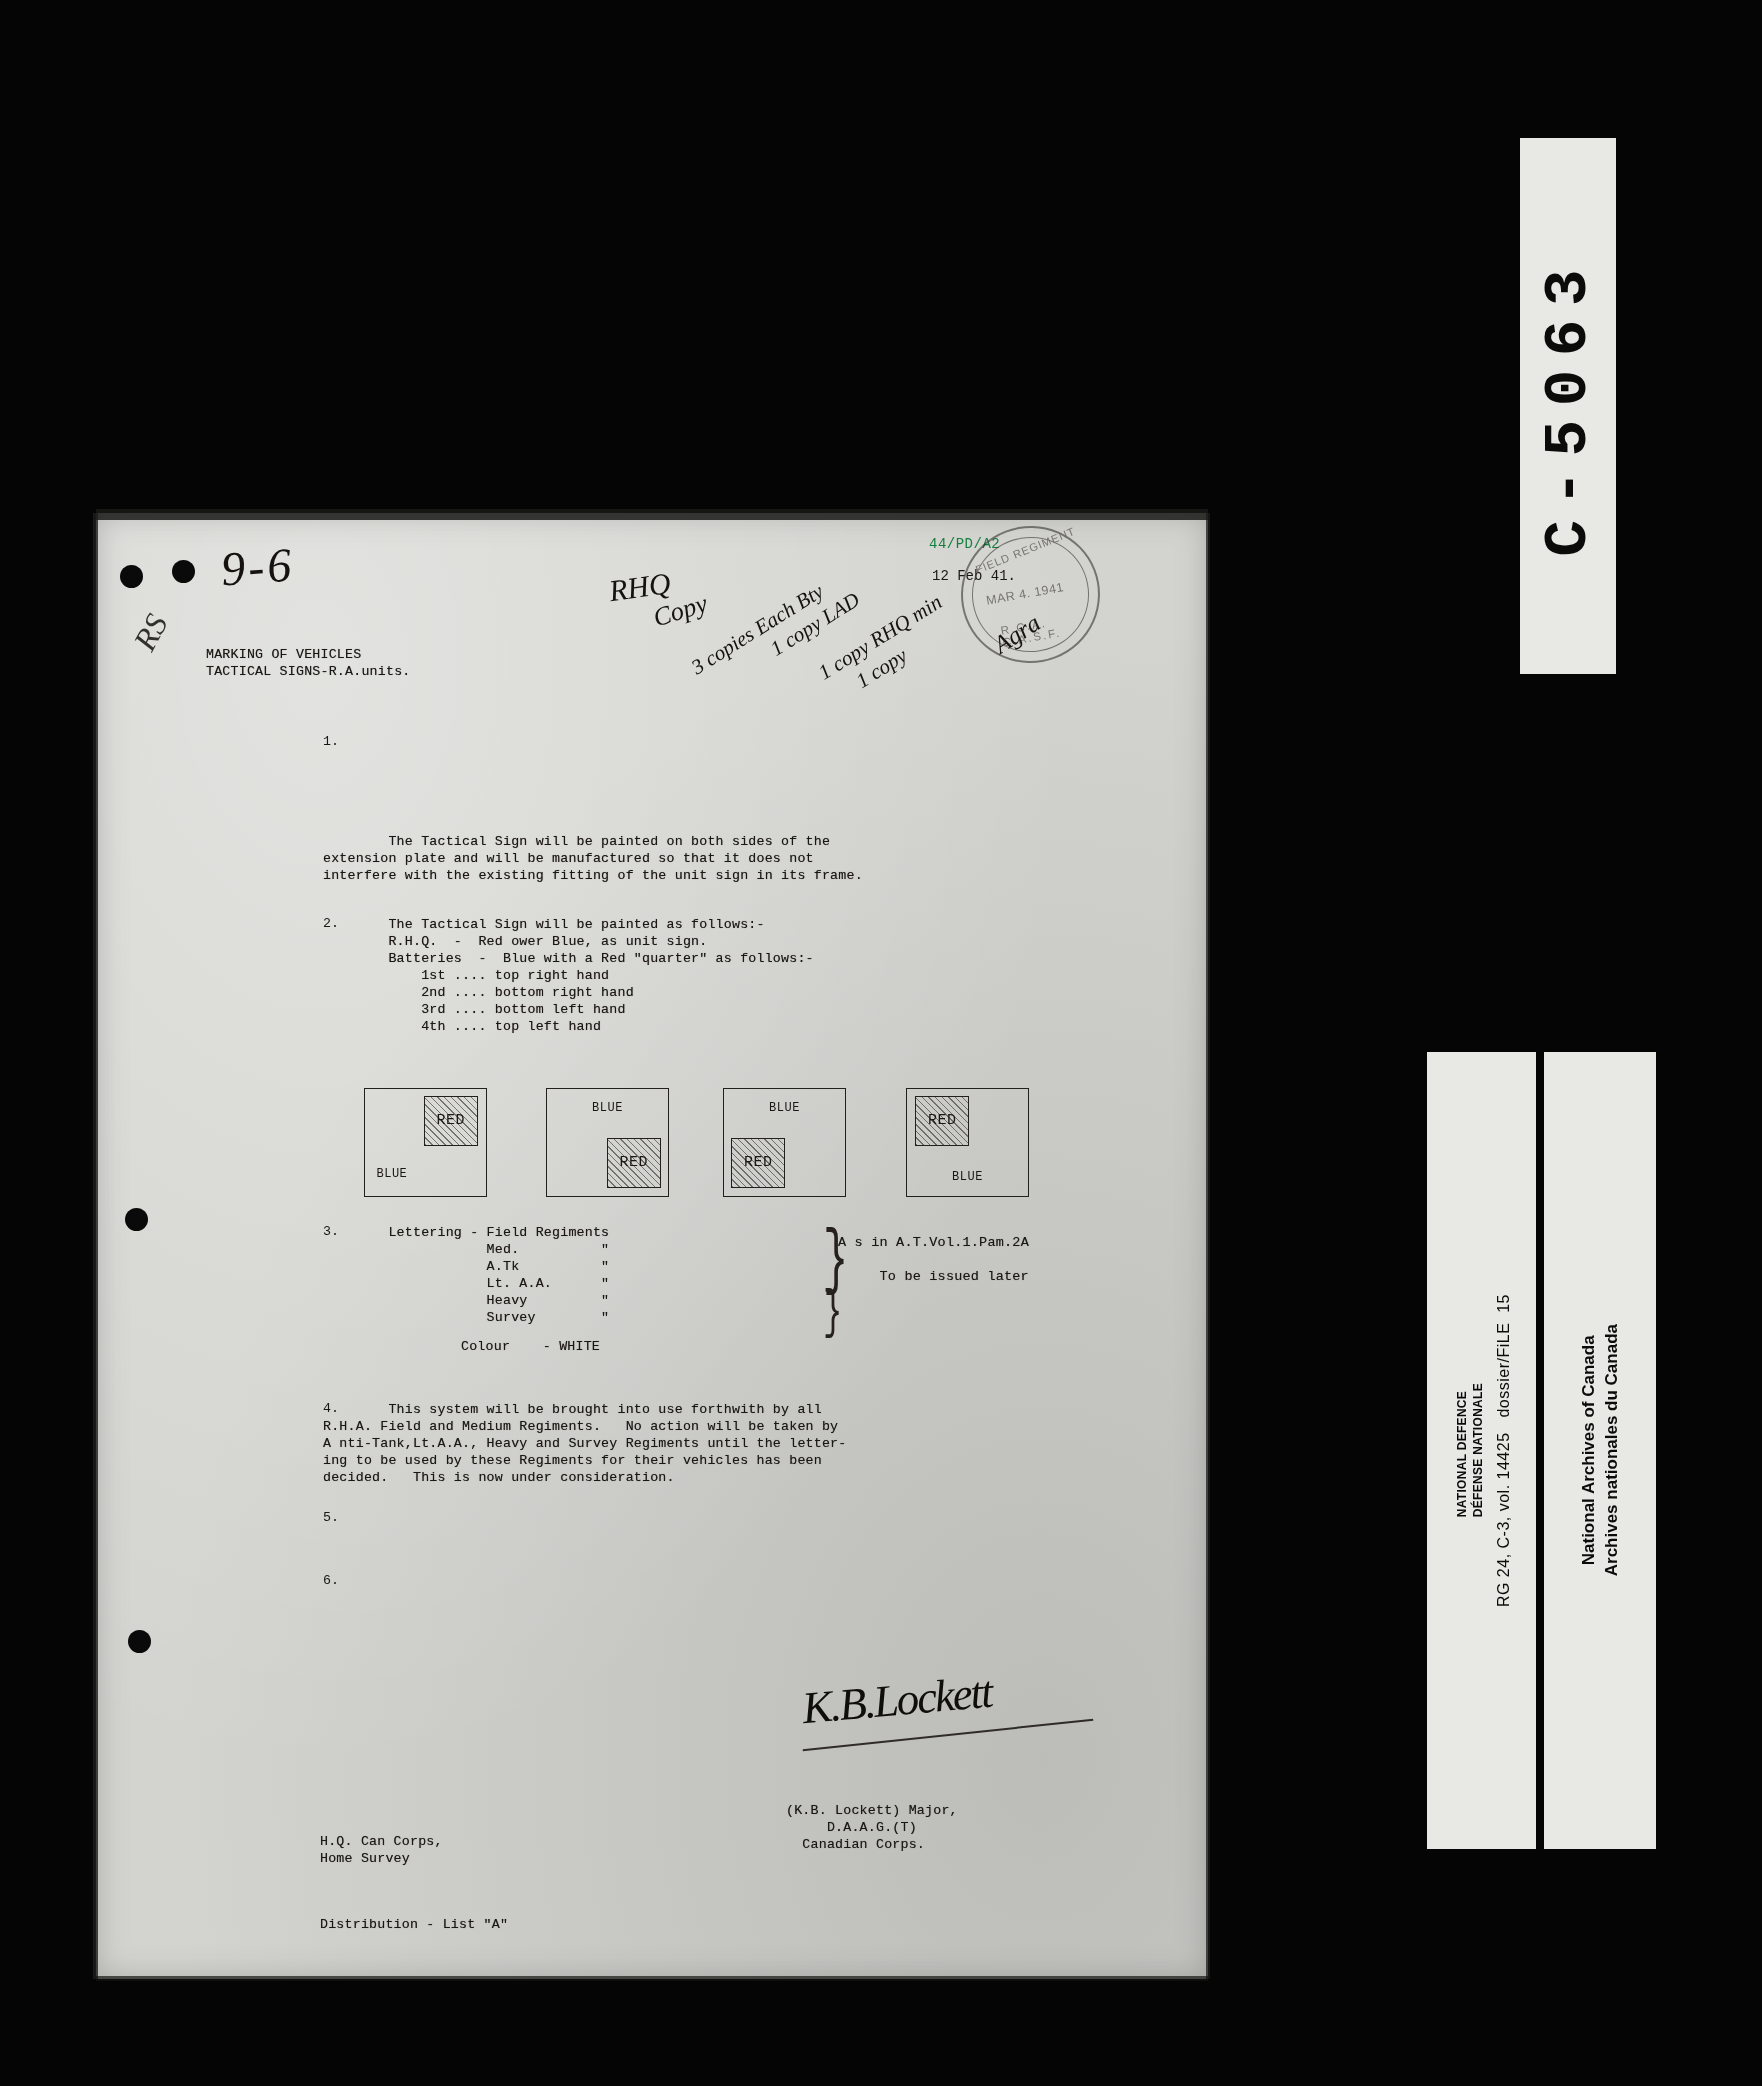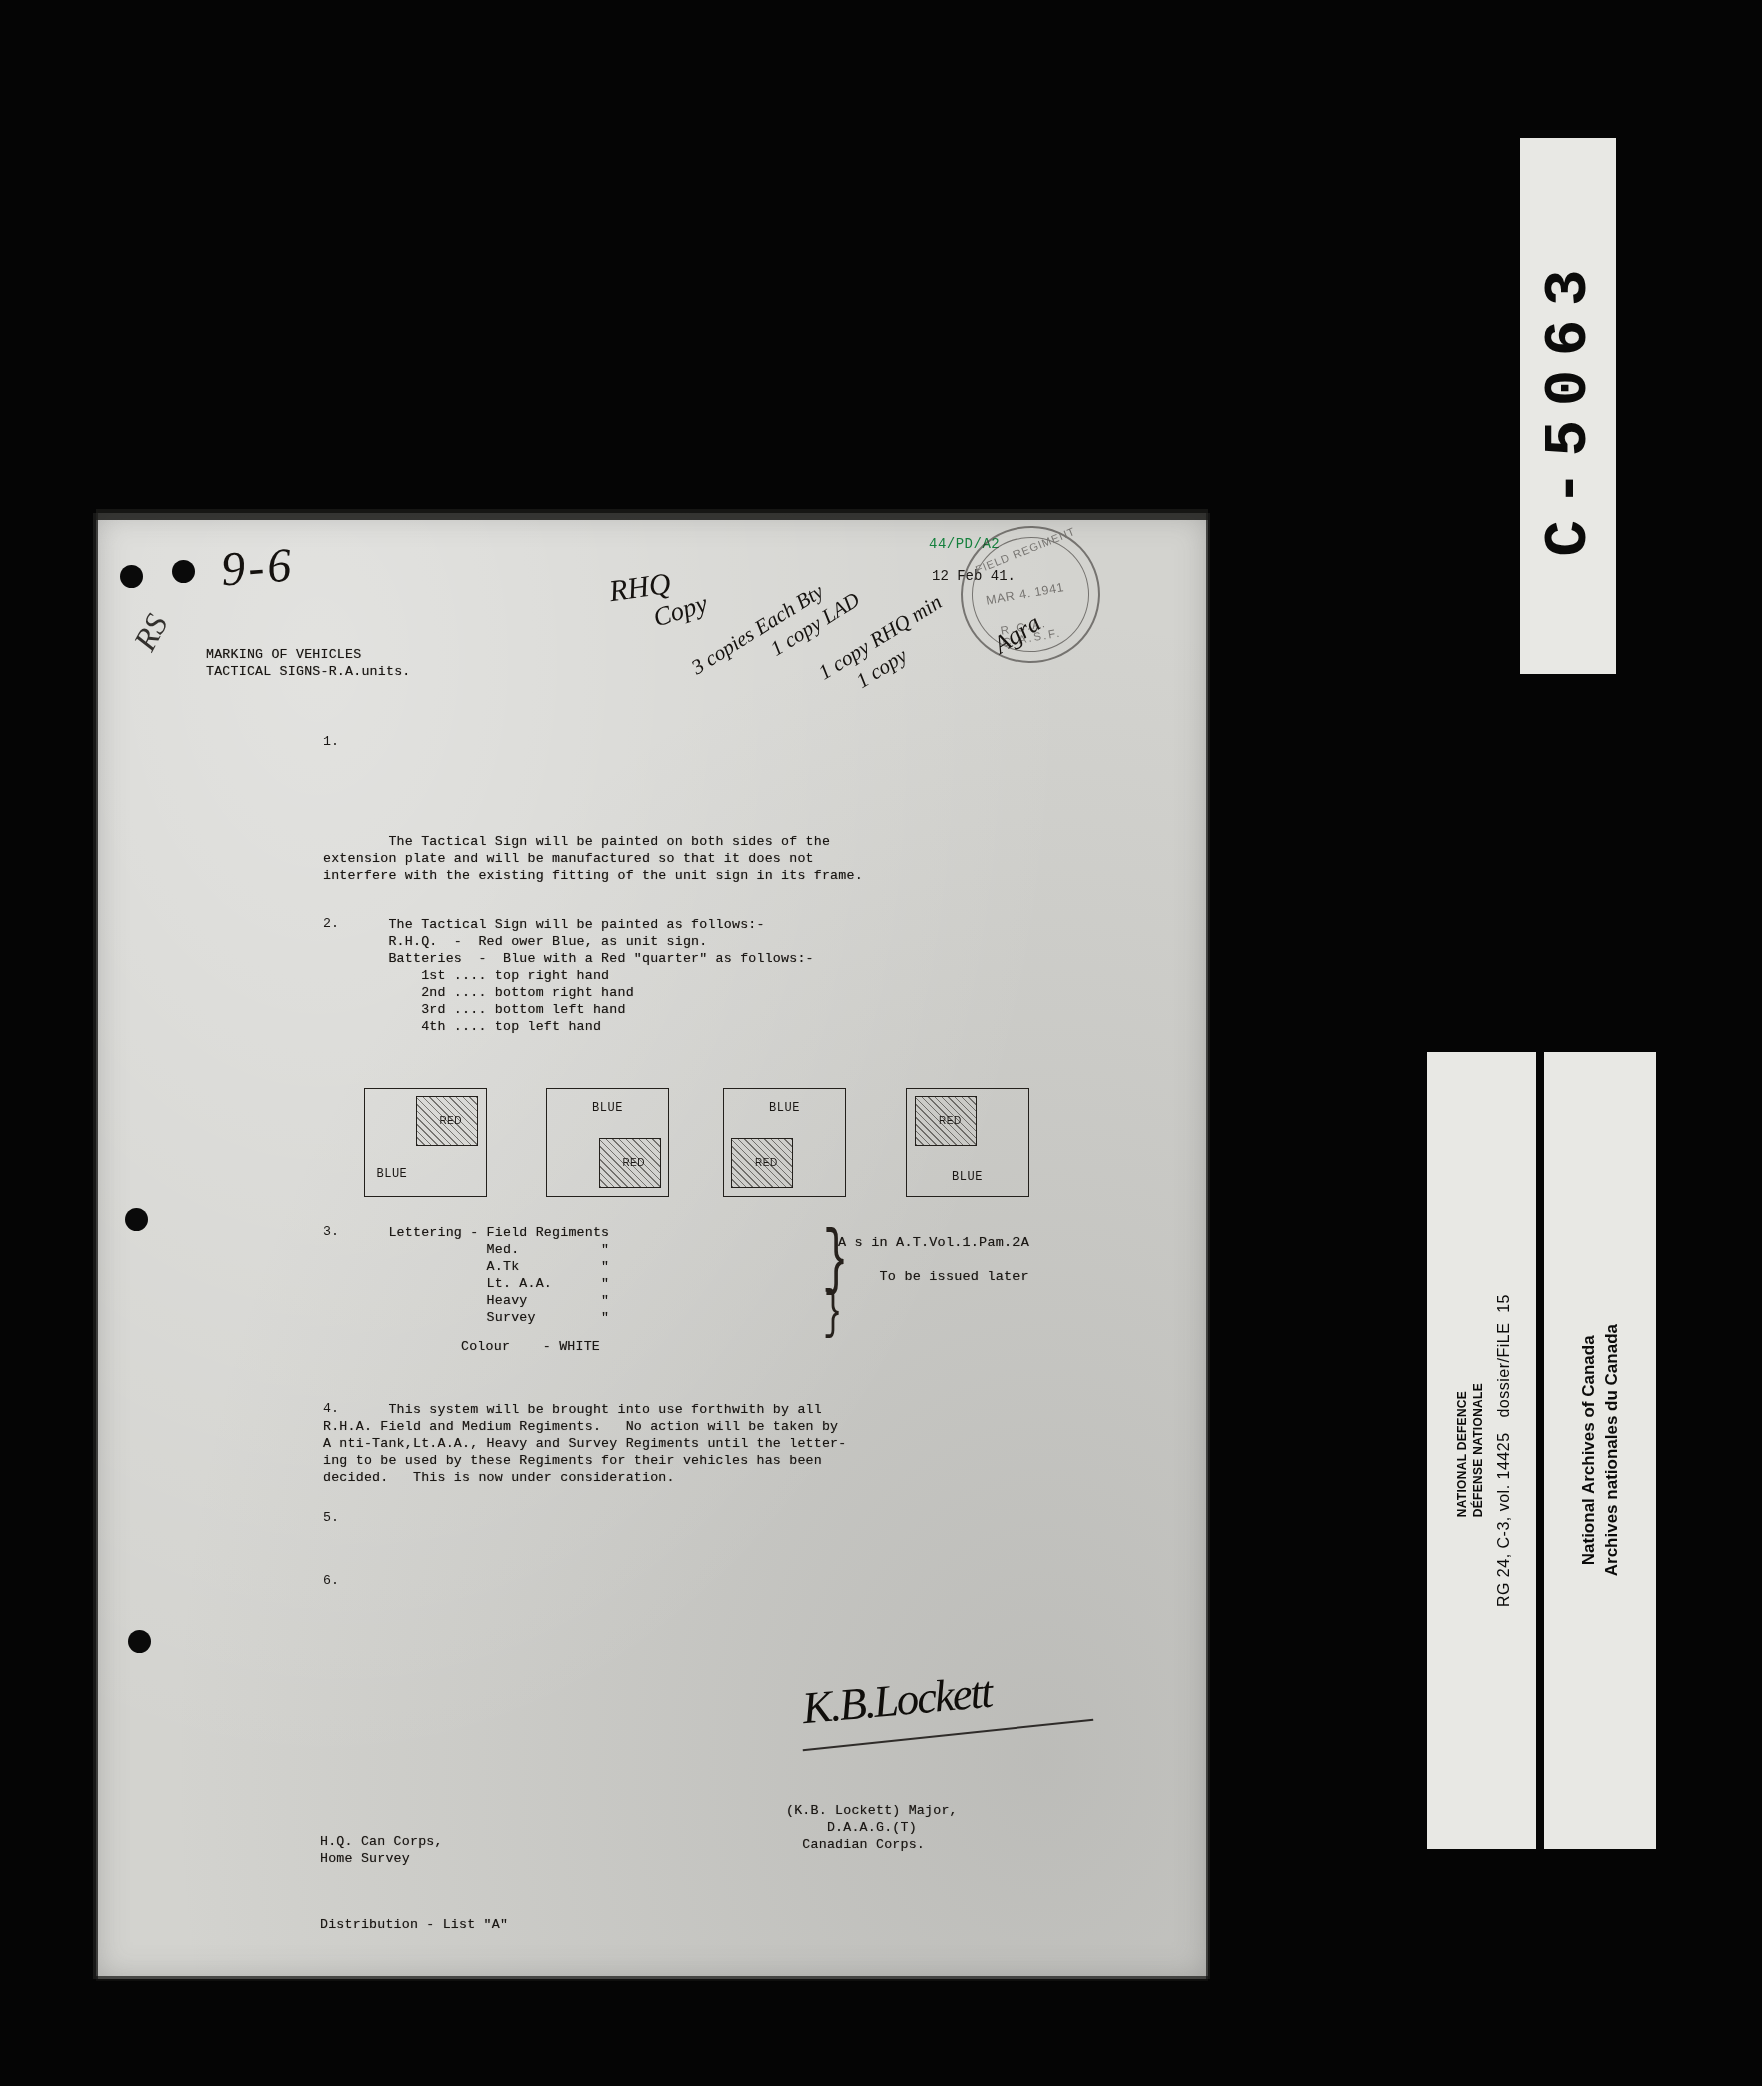--- a/index.html
+++ b/index.html
@@ -167,30 +167,29 @@
   #sign-box-1 { left: 0; }
   #sign-box-2 { left: 182px; }
   #sign-box-3 { left: 359px; }
   #sign-box-4 { left: 542px; }
 
   .quarter {
     position: absolute;
     width: 52px;
     height: 48px;
     border: 1.6px solid #23201c;
-    font-size: 10px;
+    font-size: 15px;
     line-height: 48px;
     text-align: center;
     letter-spacing: 0.5px;
-    font-family: Liberation Sans, sans-serif;
+    font-family: Liberation Mono, monospace;
     color: #1a1714;
     background-image: repeating-linear-gradient(
        45deg, rgba(35,32,28,0.55) 0px, rgba(35,32,28,0.55) 1px,
        rgba(255,255,255,0) 1px, rgba(255,255,255,0) 4.7px);
-    padding-left: 8px;
   }
   .qtr-tr { right: 8.3px; top: 7.3px; }
   .qtr-br { right: 7.3px; bottom: 8.3px; }
   .qtr-bl { left: 7.3px; bottom: 8.3px; }
   .qtr-tl { left: 8.3px; top: 7.3px; }
 
   .sign-label {
     position: absolute;
     font-family: "Liberation Mono", monospace;
     font-size: 12px;

